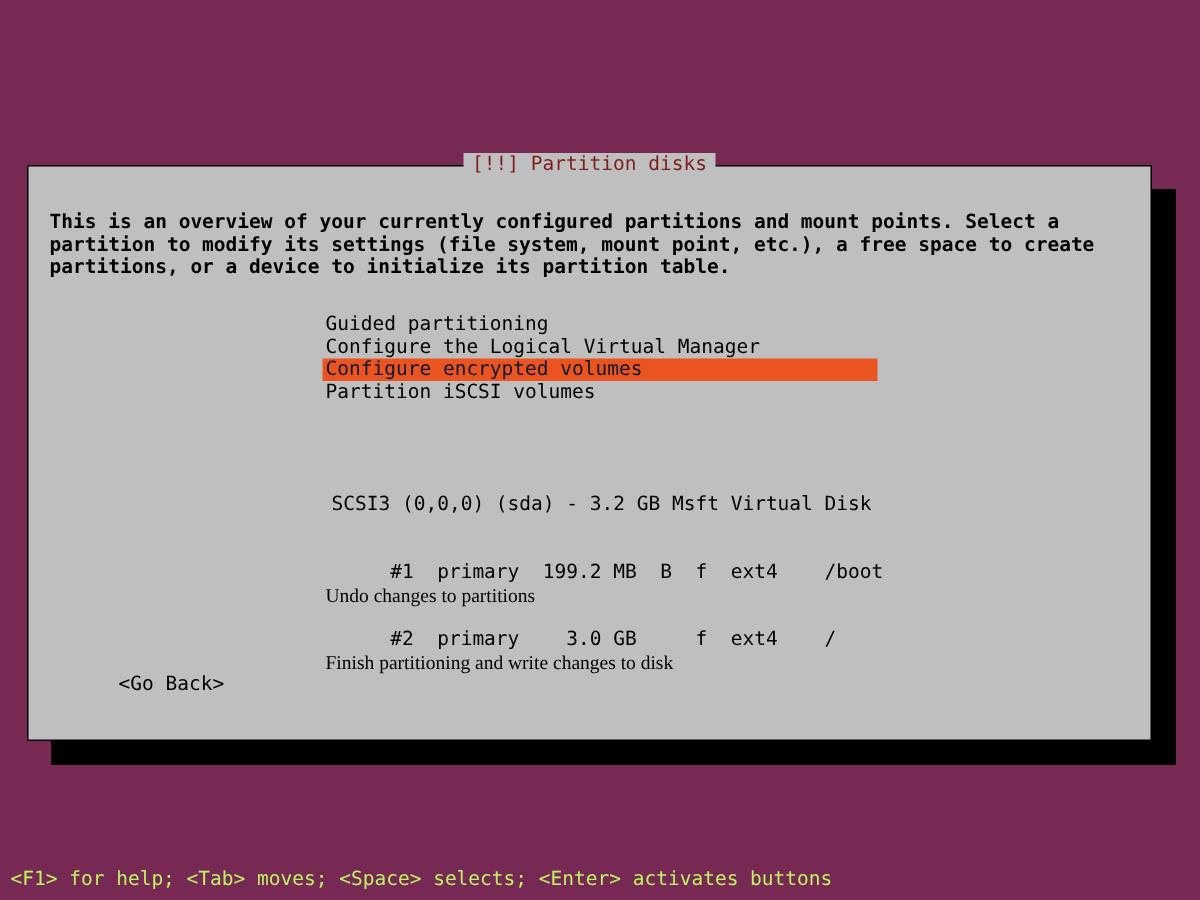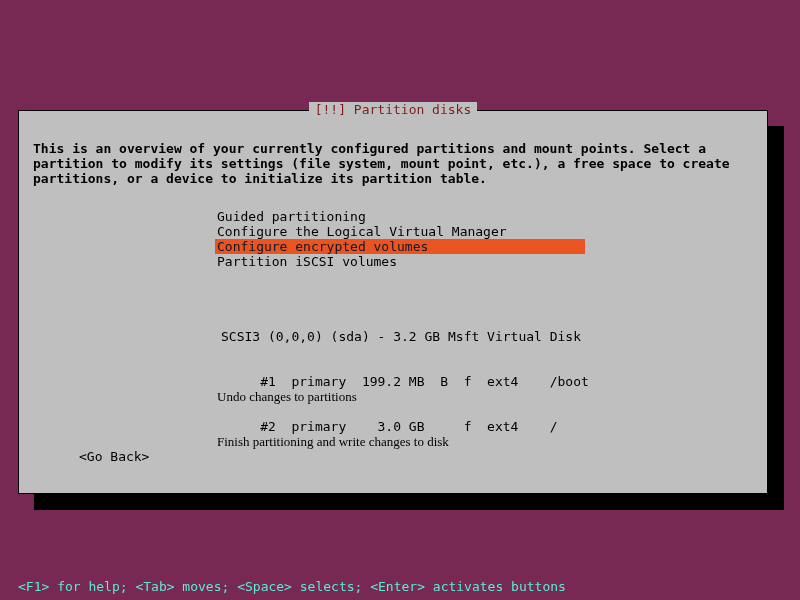--- a/index.html
+++ b/index.html
@@ -81,24 +81,24 @@
   .goback {
     position: absolute;
     left: 60px;
     top: 338px;
     white-space: pre;
   }
   .helpbar {
     position: absolute;
     left: 0;
     bottom: 6px;
-    color: #5eead4;
+    color: #bef264;
     font-size: 13px;
     white-space: pre;
-    padding-left: 18px;
+    padding-left: 7px;
   }
 </style>
 </head>
 <body>
 
 <div class="shadow"></div>
 
 <div class="dialog">
 
   <div class="title-wrap">

